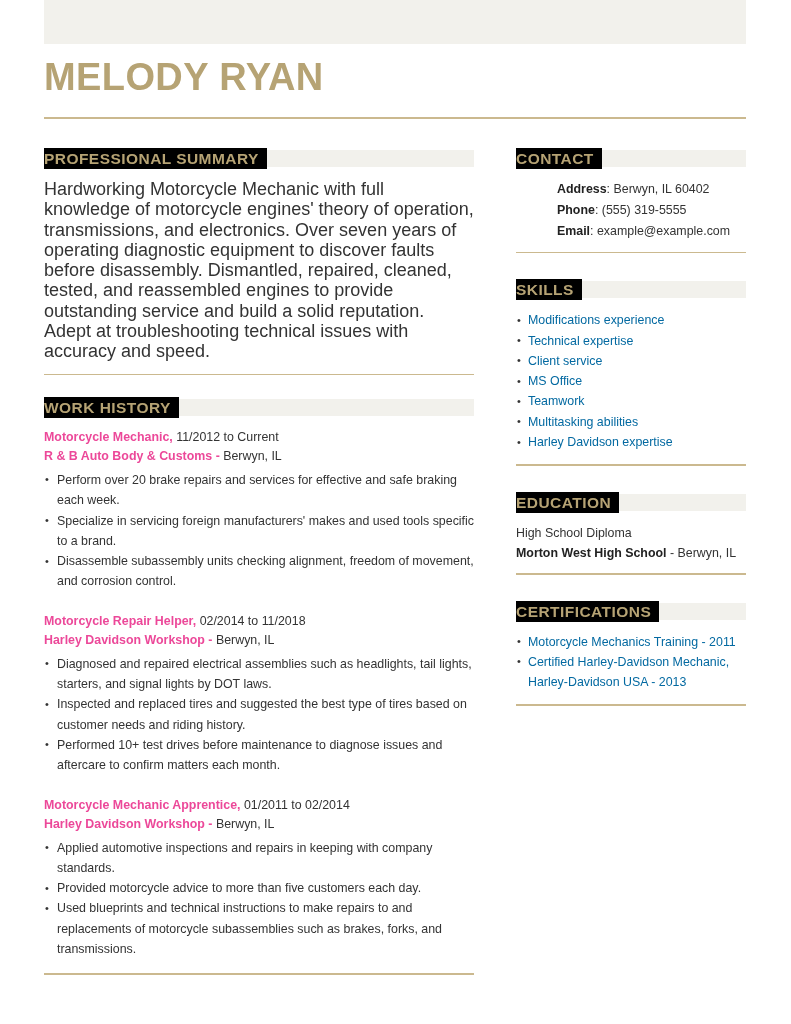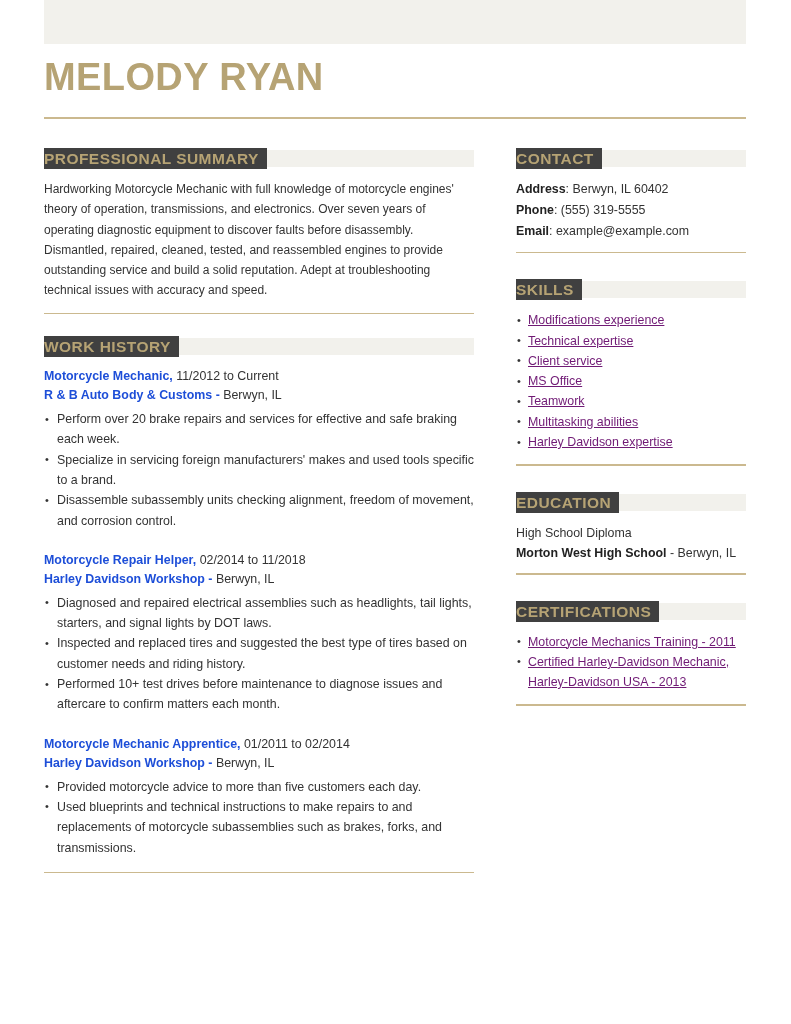--- a/index.html
+++ b/index.html
@@ -87,45 +87,45 @@
     height: 17px;
     background: #f2f1ec;
   }
   .section-head .txt {
     position: relative;
     display: inline-block;
     font-size: 15.5px;
     font-weight: 700;
     letter-spacing: 0.45px;
     color: #b6a374;
-    background: #404040;
+    background: #000000;
     padding-right: 8px;
     line-height: 21px;
   }
 
   
   .body-text {
-    font-size: 12px;
+    font-size: 18px;
     line-height: 20.3px;
     color: #333333;
   }
   .rule {
     height: 1.3px;
     background: #cbb98f;
     width: 100%;
   }
 
   
   .job { margin-bottom: 2px; }
   .job-line {
     font-size: 12.4px;
     line-height: 19px;
     color: #333333;
   }
-  .job-line b { font-weight: 700; color: #1d4ed8; }
+  .job-line b { font-weight: 700; color: #ec4899; }
 
   ul.bullets {
     list-style: none;
     margin: 4px 0 0 0;
     padding: 0;
   }
   ul.bullets li {
     position: relative;
     padding-left: 13px;
     font-size: 12.4px;
@@ -142,35 +142,35 @@
     color: #333333;
   }
 
   .job-gap { height: 18px; }
 
   
   .contact-line {
     font-size: 12.4px;
     line-height: 21px;
     color: #333333;
+    margin-left: 41px;
   }
   .contact-line b { font-weight: 700; color: #222222; }
 
   ul.side-bullets {
     list-style: none;
     margin: 0;
     padding: 0;
   }
   ul.side-bullets li {
     position: relative;
     padding-left: 12px;
     font-size: 12.4px;
     line-height: 20.3px;
-    color: #701a75;
-    text-decoration: underline;
+    color: #0369a1;
   }
   ul.side-bullets li::before {
     content: "\2022";
     position: absolute;
     left: 1px;
     top: -0.5px;
     font-size: 11px;
     color: #333333;
   }
 
@@ -252,20 +252,21 @@
     <div class="job">
       <div class="job-line">
         <b>Motorcycle Mechanic Apprentice,</b>
         <span>01/2011 to 02/2014</span>
       </div>
       <div class="job-line">
         <b>Harley Davidson Workshop -</b>
         <span>Berwyn, IL</span>
       </div>
       <ul class="bullets">
+        <li>Applied automotive inspections and repairs in keeping with company standards.</li>
         <li>Provided motorcycle advice to more than five customers each day.</li>
         <li>Used blueprints and technical instructions to make repairs to and replacements of motorcycle subassemblies such as brakes, forks, and transmissions.</li>
       </ul>
     </div>
 
     <div class="sp-12"></div>
     <div class="rule"></div>
   </div>
 
   <div class="col-right">

